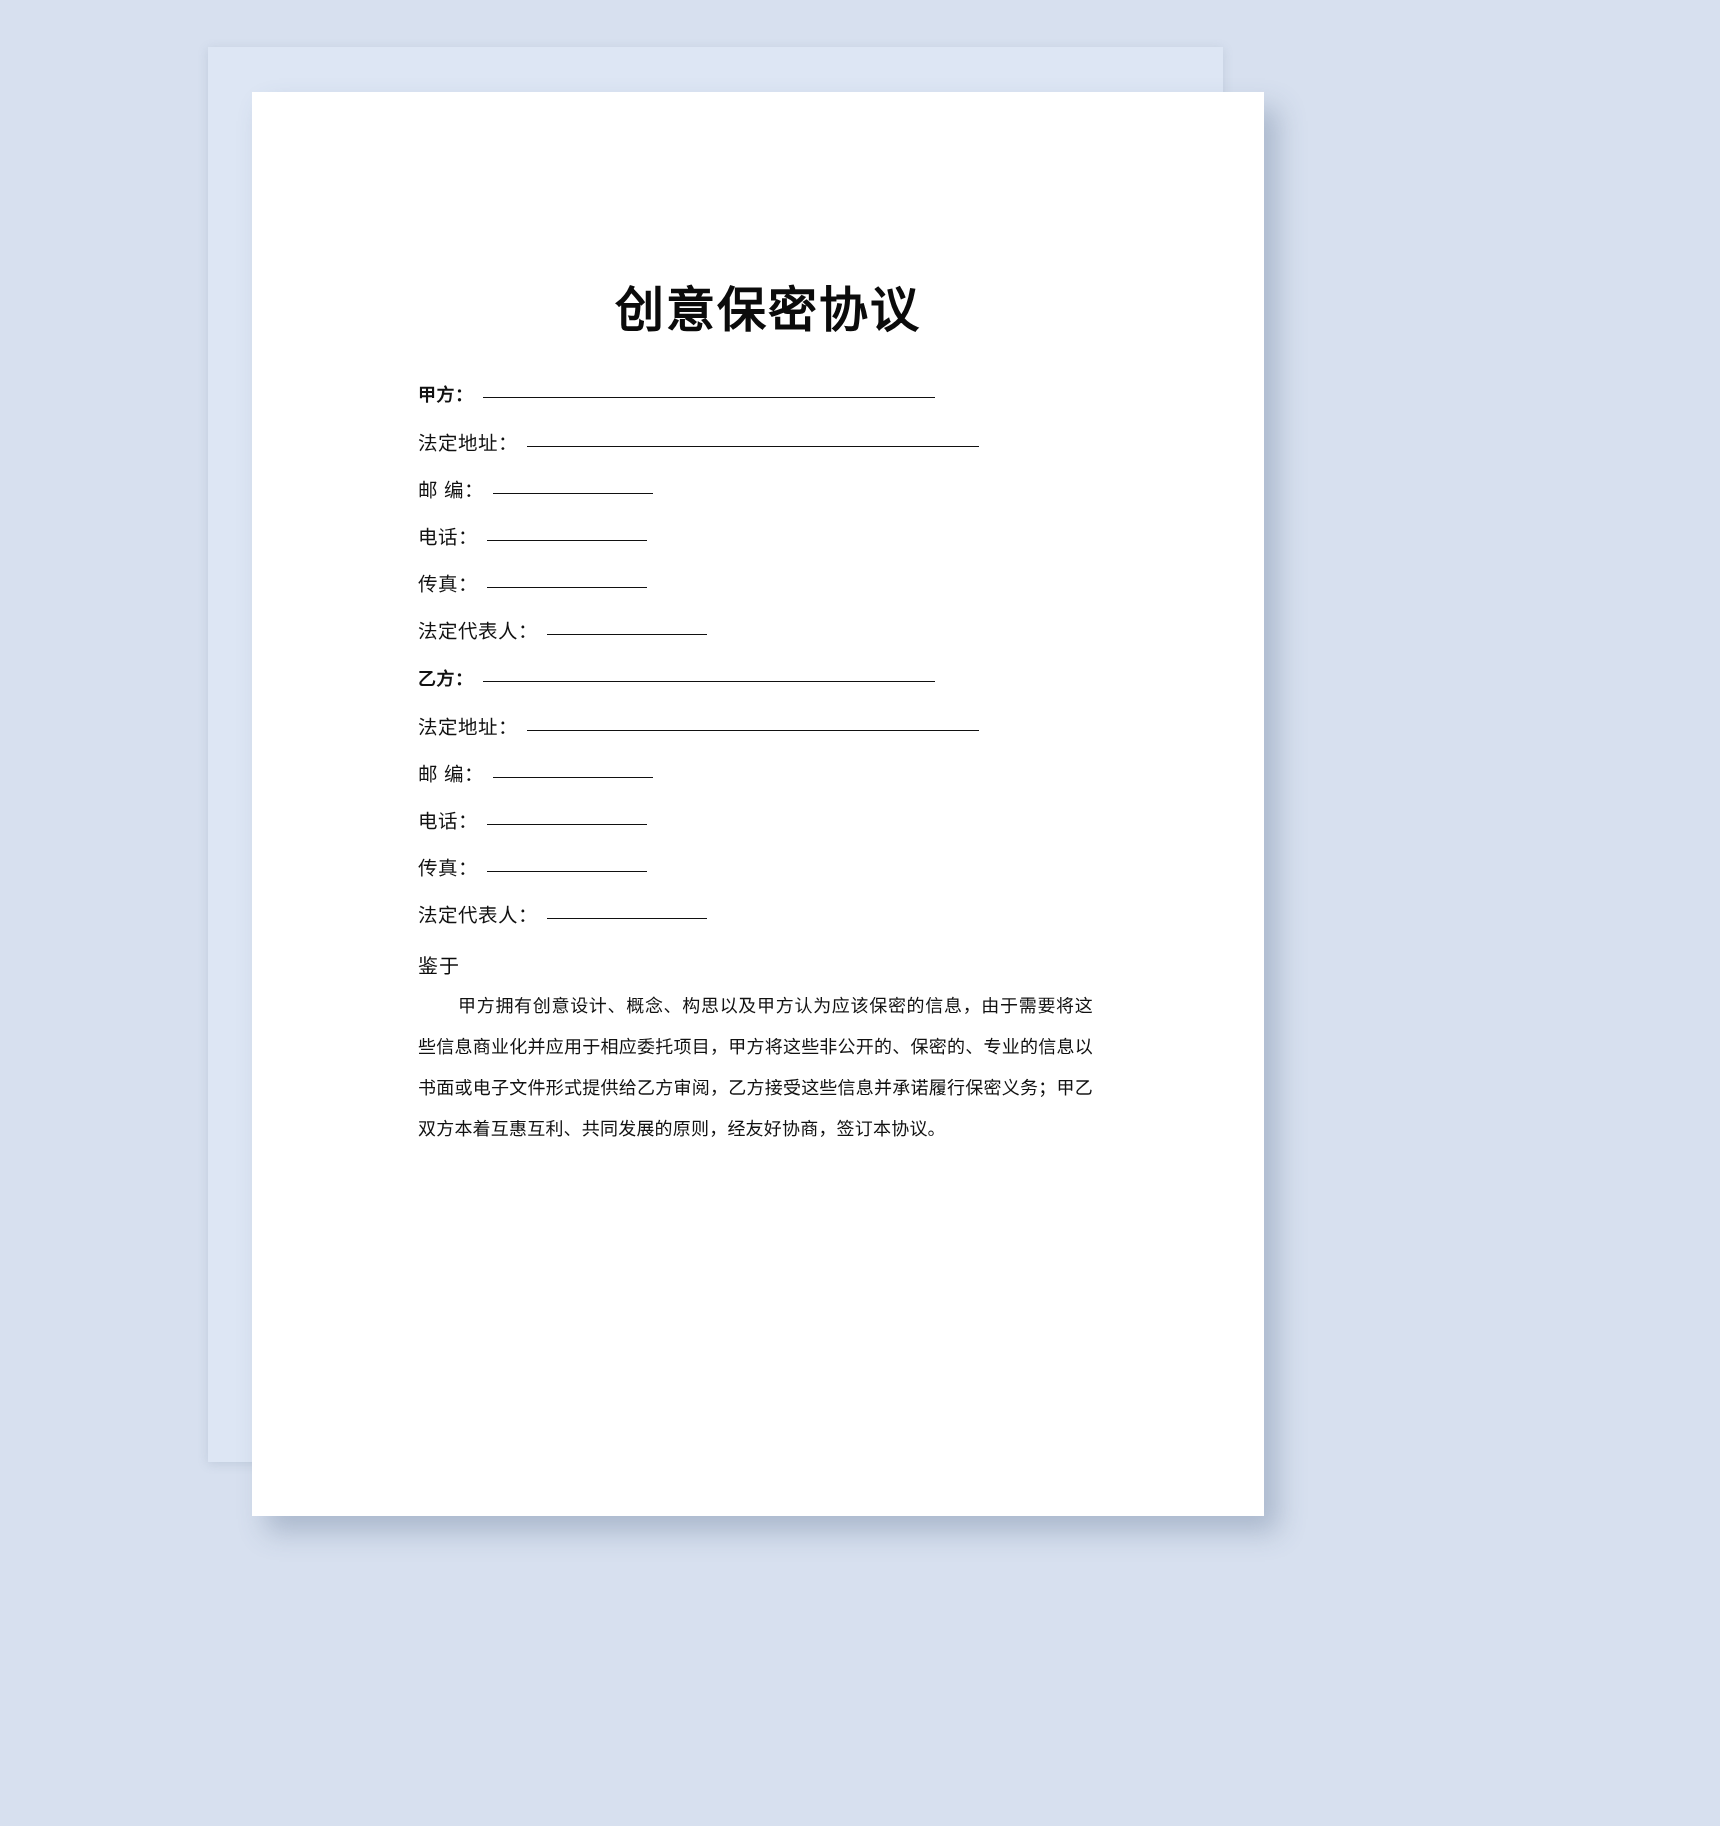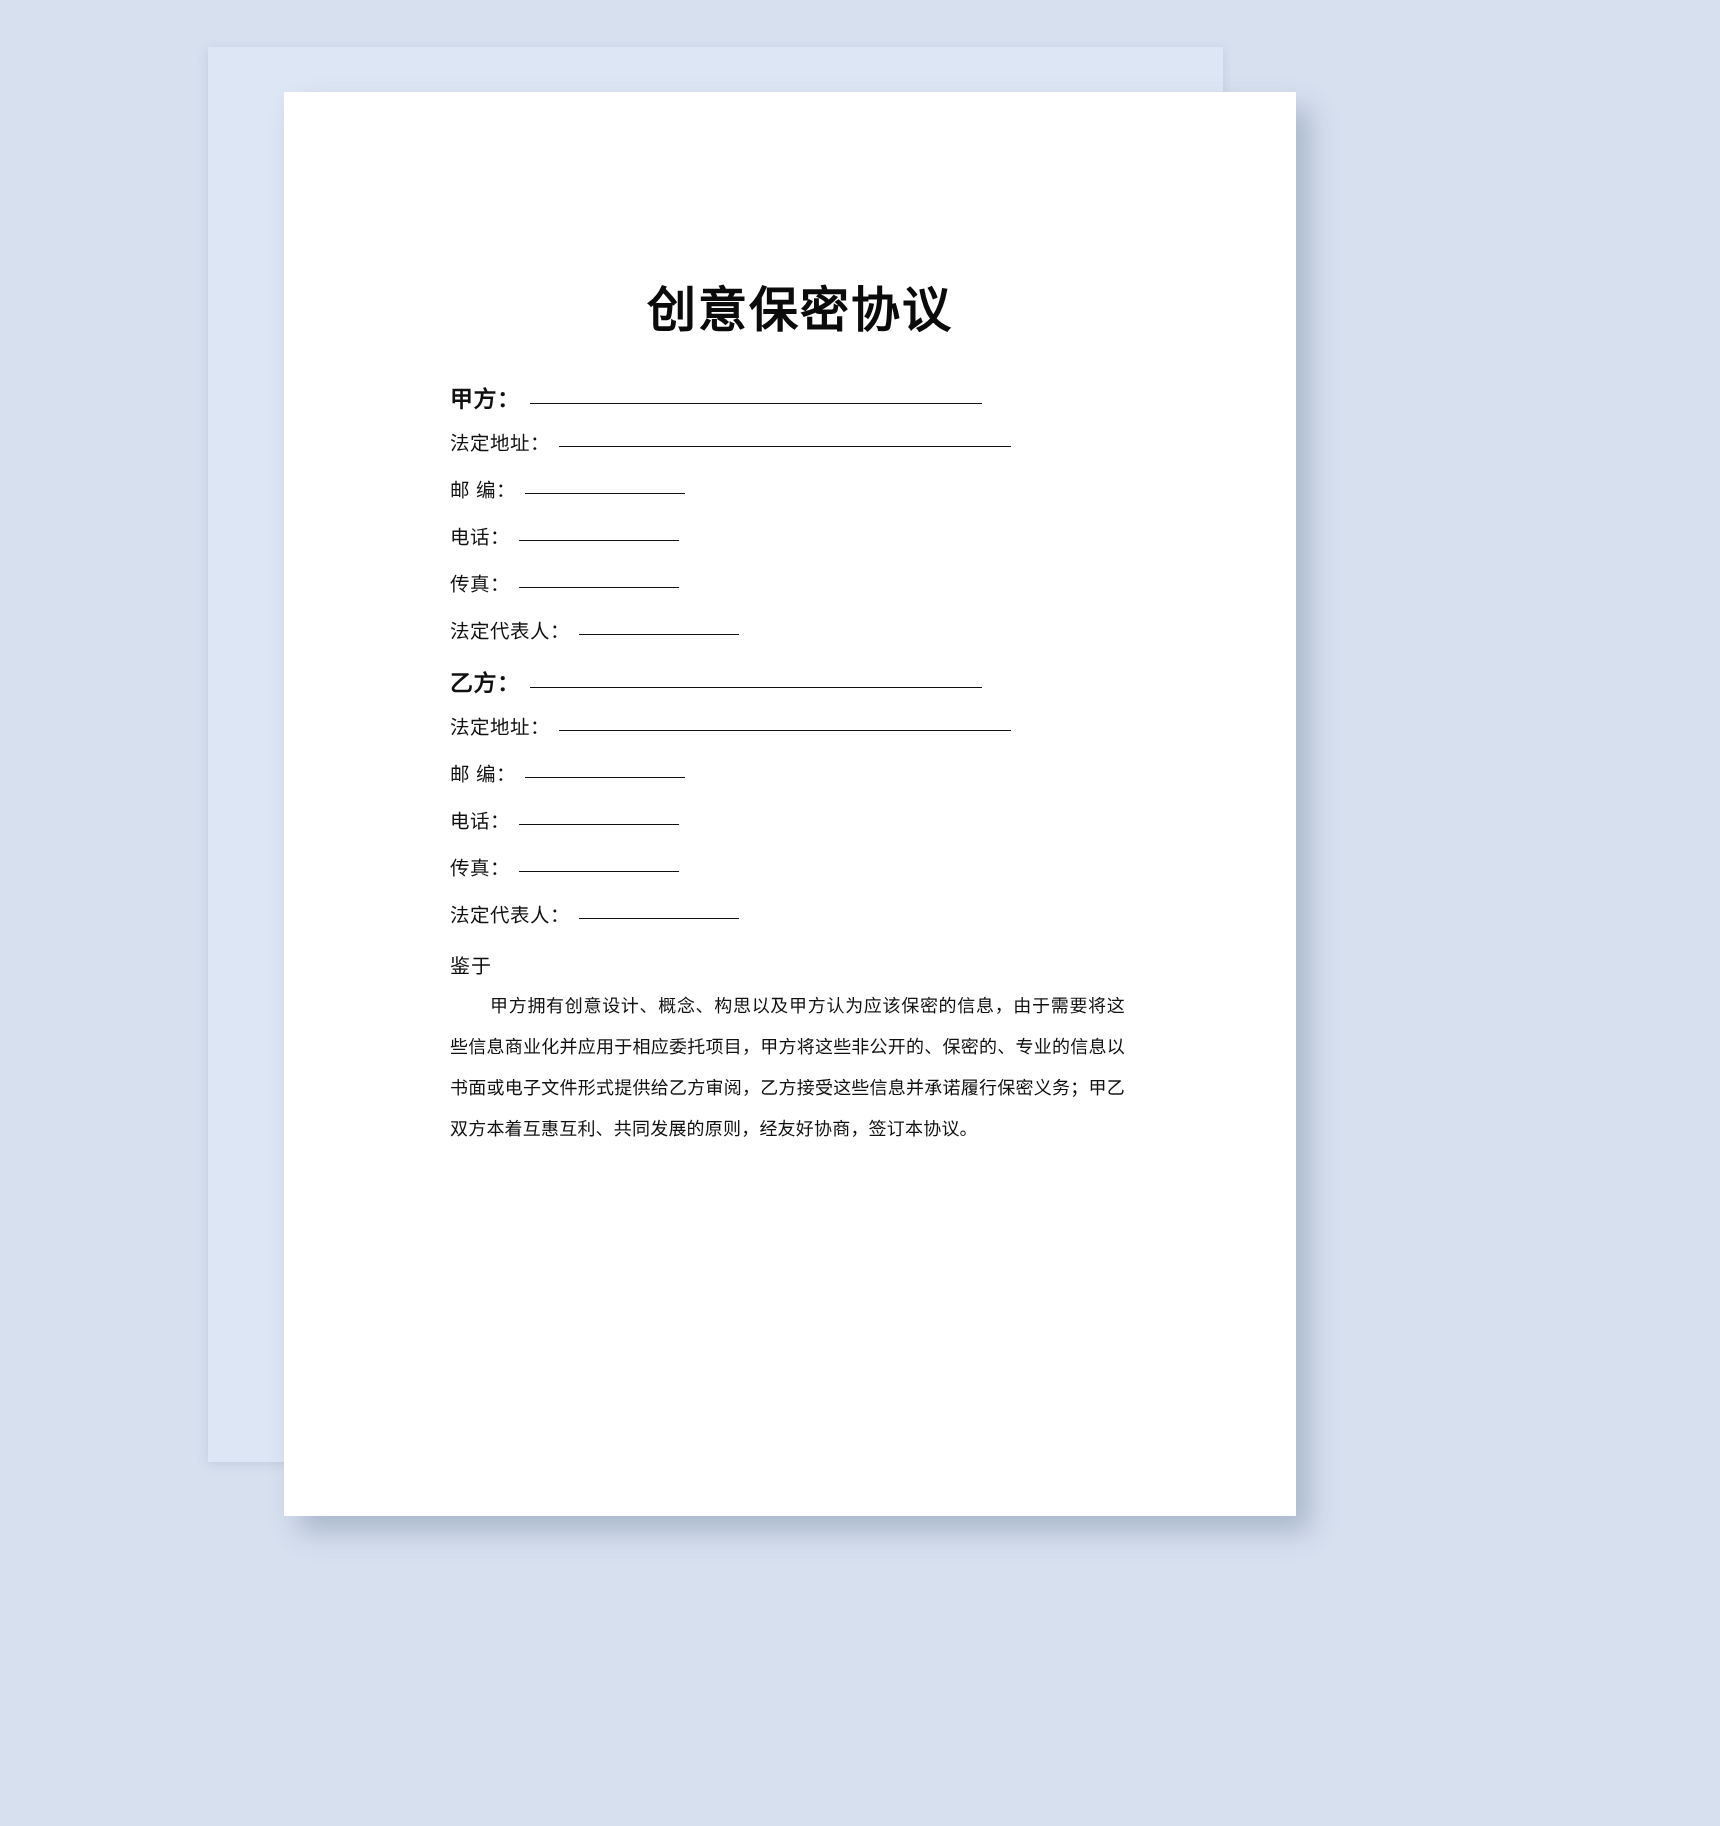--- a/index.html
+++ b/index.html
@@ -33,21 +33,20 @@
   }
 
   .paper-front {
     position: absolute;
     left: 252px;
     top: 92px;
     width: 1012px;
     height: 1424px;
     background: #ffffff;
     box-shadow: 14px 16px 26px rgba(70, 92, 125, 0.30);
-    margin-left: 32px;
   }
 
   
   .doc-body {
     position: absolute;
     left: 166px;
     top: 0;
     width: 700px;
     height: 100%;
   }
@@ -82,21 +81,21 @@
     white-space: nowrap;
   }
 
   .field-row .lbl {
     flex: 0 0 auto;
     letter-spacing: 0.5px;
   }
 
   .field-row.head .lbl {
     font-weight: 700;
-    font-size: 23px;
+    font-size: 18px;
     font-family: "DejaVu Sans", "Liberation Sans", sans-serif;
   }
 
   .rule {
     display: inline-block;
     border-bottom: 1.6px solid #111;
     height: 0;
     position: relative;
     top: -3px;
     margin-left: 9px;

